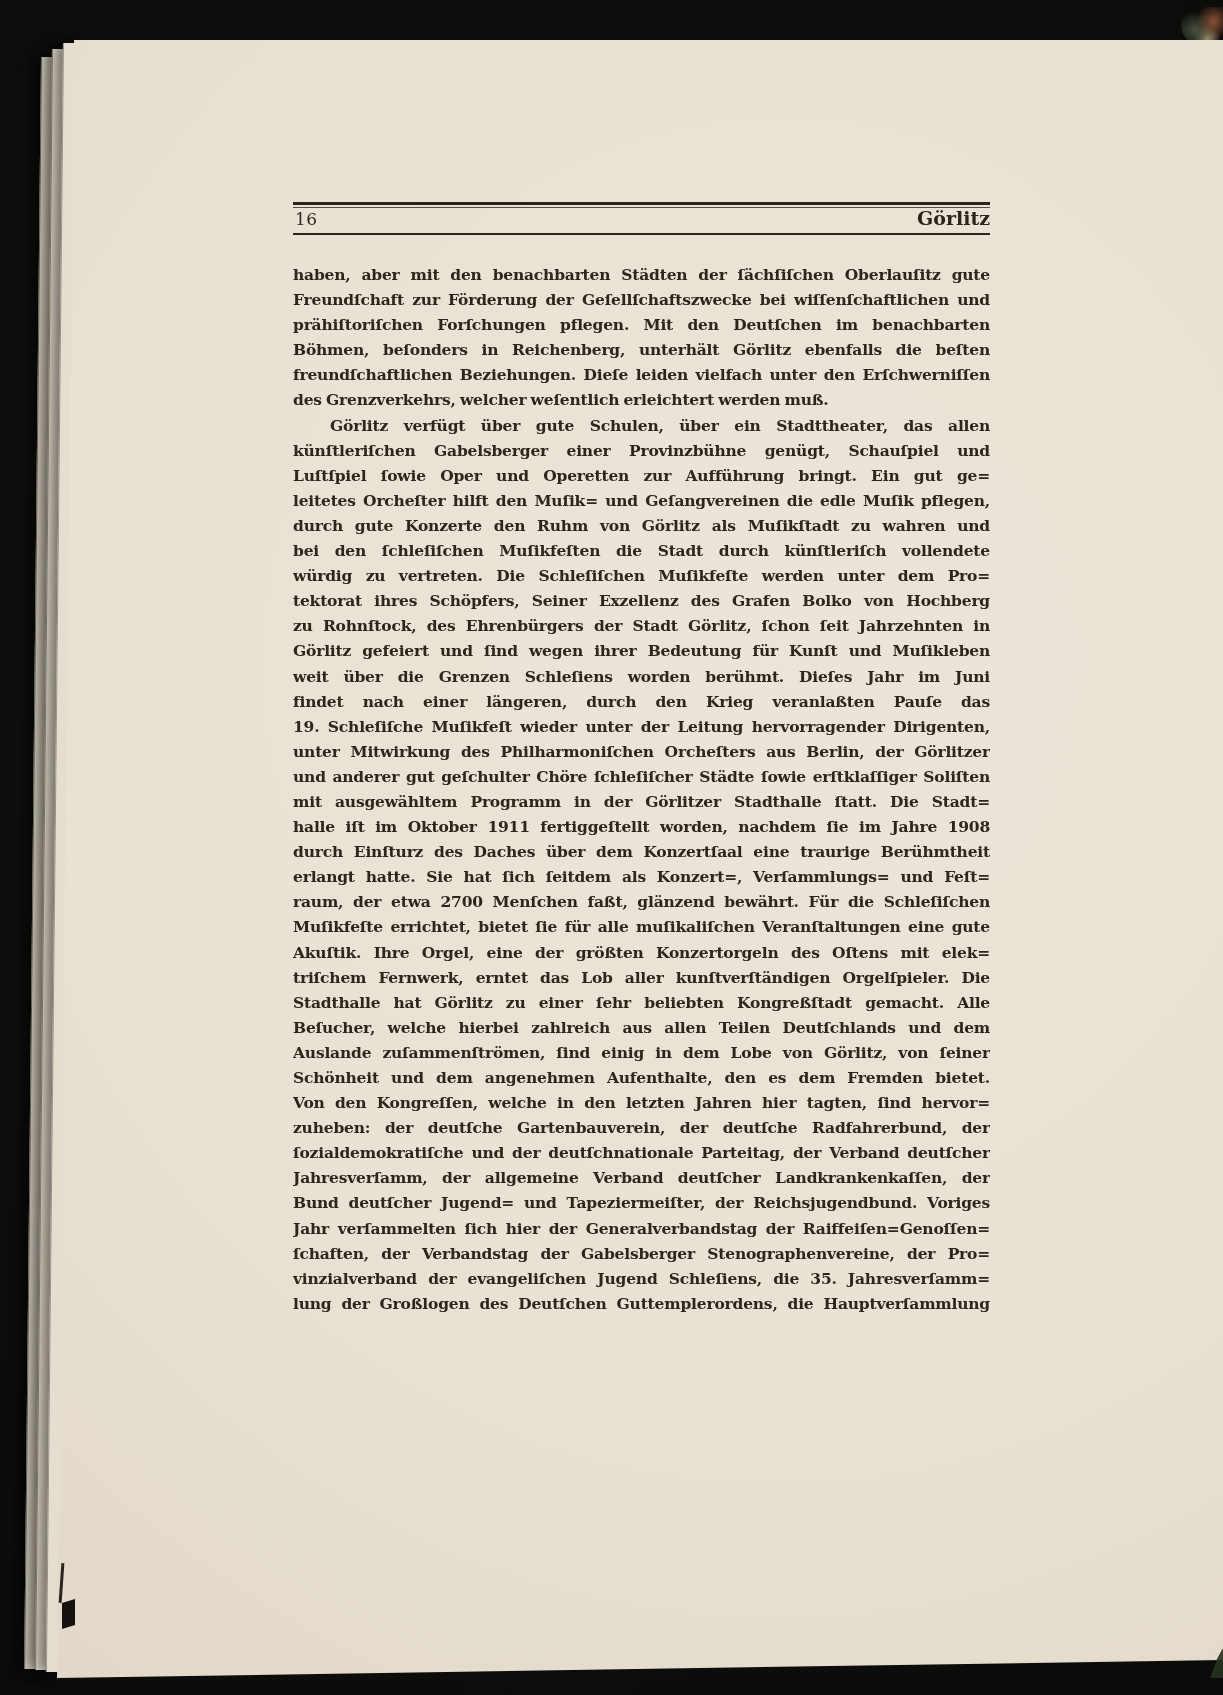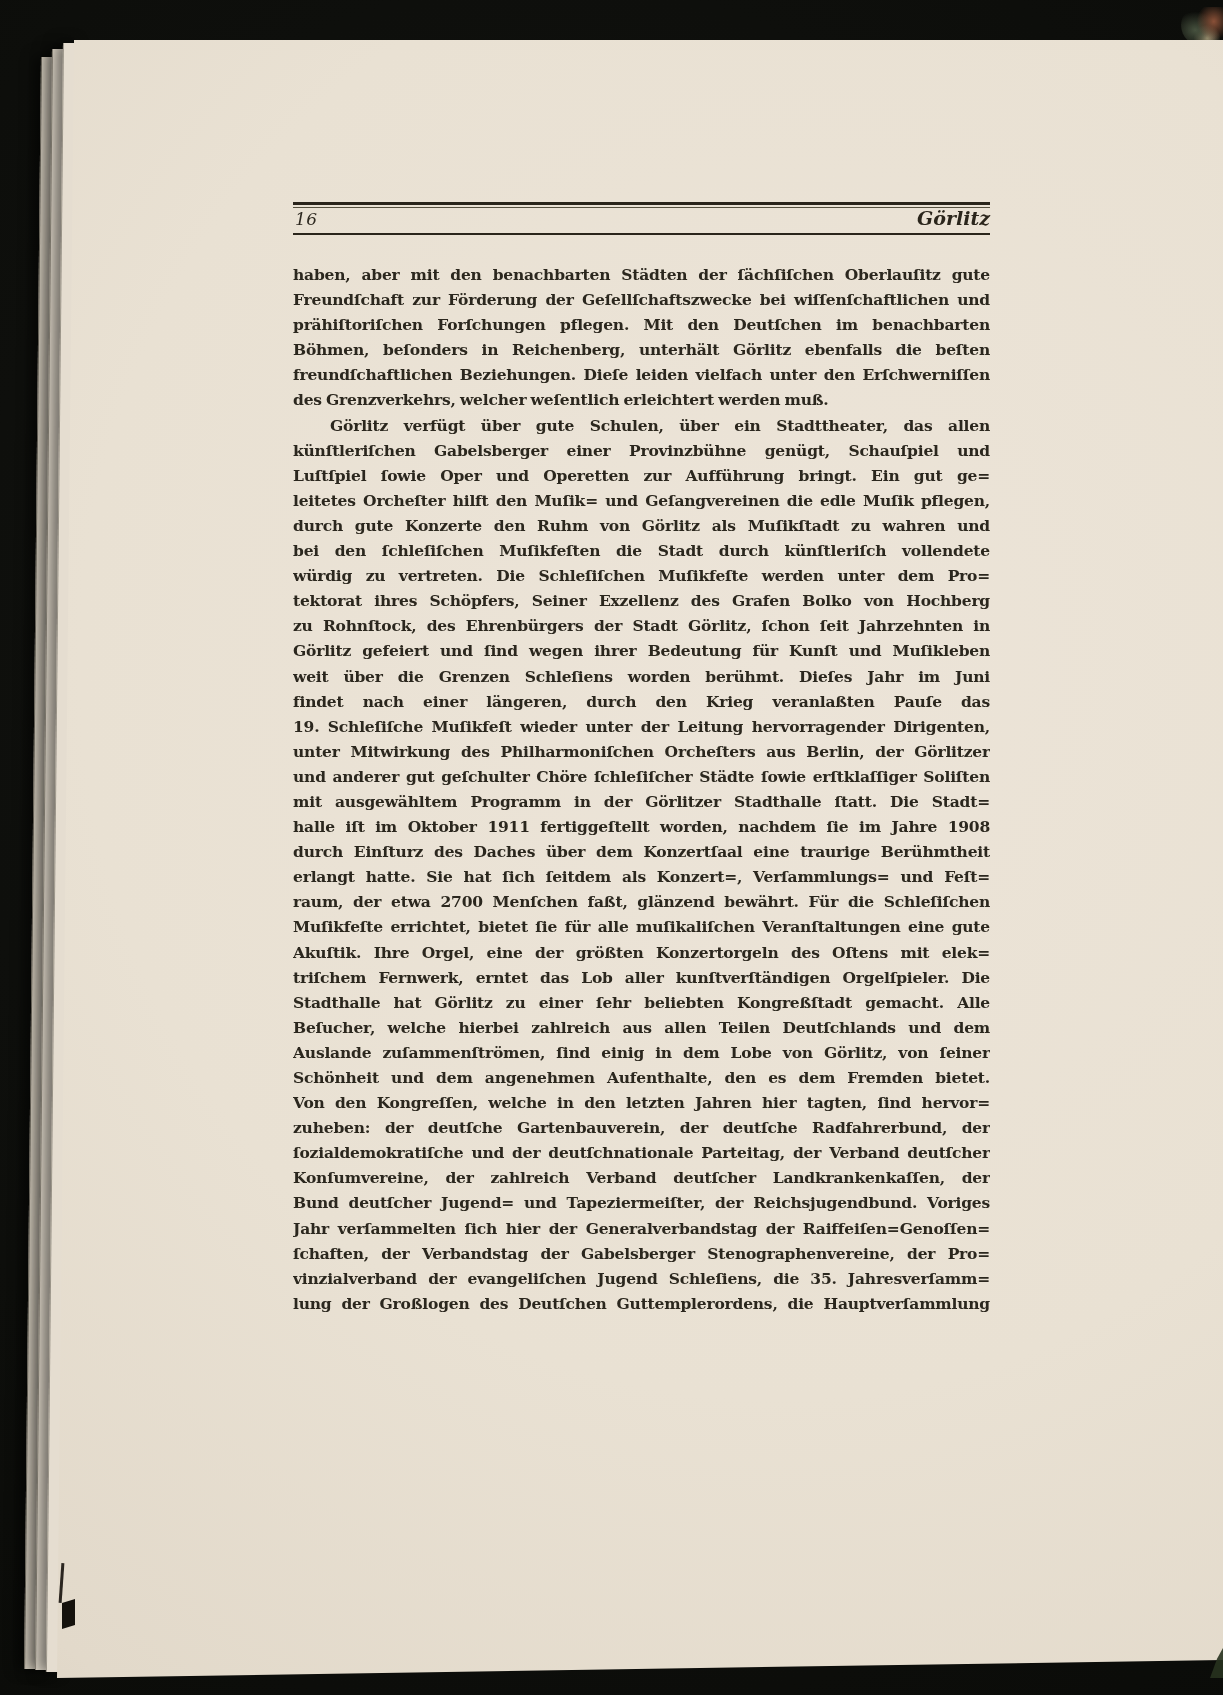--- a/index.html
+++ b/index.html
@@ -30,21 +30,21 @@
     background:
       radial-gradient(120% 90% at 62% 38%, #ece4d8 0%, #e9e1d3 50%, #e2d9ca 84%, #d9cfbf 100%);
     clip-path:polygon(17px 0, 100% 0, 100% calc(100% - 18px), 0 100%);
     z-index:2;
   }
   .column { position:absolute; left:236px; top:0; width:697px; }
   
   .rule-top   { position:absolute; top:162px; left:0; width:100%; }
   .rule-top .ra { height:3px; background:#2a251b; }
   .rule-top .rb { margin-top:2px; height:1px; background:#55503f; }
-  .header-row { position:absolute; top:167px; left:0; width:100%; height:26px;font-style:italic; }
+  .header-row { position:absolute; top:167px; left:0; width:100%; height:26px; }
   .page-number {
     position:absolute; left:2px; top:2px;
     font-size:17px; color:#2e2920; letter-spacing:0.5px;
   }
   .running-header {
     position:absolute; left:0; width:100%; text-align:right; top:0;
     font-size:19px; font-weight:bold; color:#2a251b;
   }
   .rule-bottom { position:absolute; top:193px; left:0; width:100%; height:2px; background:#2a251b; }
   
@@ -136,21 +136,21 @@
           <div class="line">Muſikfeſte errichtet, bietet ſie für alle muſikaliſchen Veranſtaltungen eine gute</div>
           <div class="line">Akuſtik.  Ihre Orgel, eine der größten Konzertorgeln des Oſtens mit elek=</div>
           <div class="line">triſchem Fernwerk, erntet das Lob aller kunſtverſtändigen Orgelſpieler.  Die</div>
           <div class="line">Stadthalle hat Görlitz zu einer ſehr beliebten Kongreßſtadt gemacht.  Alle</div>
           <div class="line">Beſucher, welche hierbei zahlreich aus allen Teilen Deutſchlands und dem</div>
           <div class="line">Auslande zuſammenſtrömen, ſind einig in dem Lobe von Görlitz, von ſeiner</div>
           <div class="line">Schönheit und dem angenehmen Aufenthalte, den es dem Fremden bietet.</div>
           <div class="line">Von den Kongreſſen, welche in den letzten Jahren hier tagten, ſind hervor=</div>
           <div class="line">zuheben: der deutſche Gartenbauverein, der deutſche Radfahrerbund, der</div>
           <div class="line">ſozialdemokratiſche und der deutſchnationale Parteitag, der Verband deutſcher</div>
-          <div class="line">Konſumvereine, der zahlreich Verband deutſcher Landkrankenkaſſen, der</div>
+          <div class="line">Jahresverſamm, der allgemeine Verband deutſcher Landkrankenkaſſen, der</div>
           <div class="line">Bund deutſcher Jugend= und Tapeziermeiſter, der Reichsjugendbund.  Voriges</div>
           <div class="line">Jahr verſammelten ſich hier der Generalverbandstag der Raiffeiſen=Genoſſen=</div>
           <div class="line">ſchaften, der Verbandstag der Gabelsberger Stenographenvereine, der Pro=</div>
           <div class="line">vinzialverband der evangeliſchen Jugend Schleſiens, die 35. Jahresverſamm=</div>
           <div class="line">lung der Großlogen des Deutſchen Guttemplerordens, die Hauptverſammlung</div>
         </div>
     </div>
   </div>
 
   <div class="tear-line"></div>

